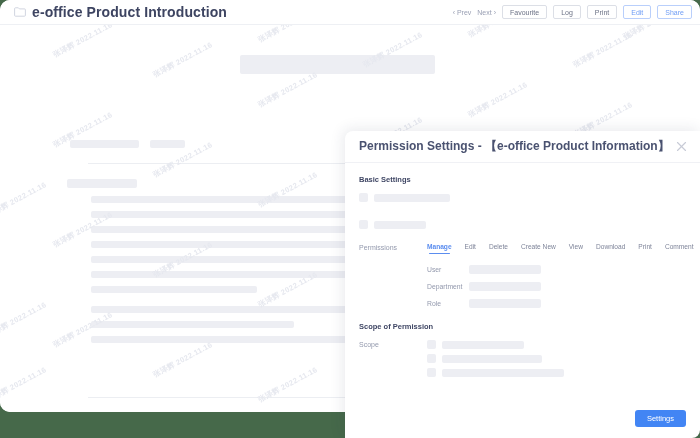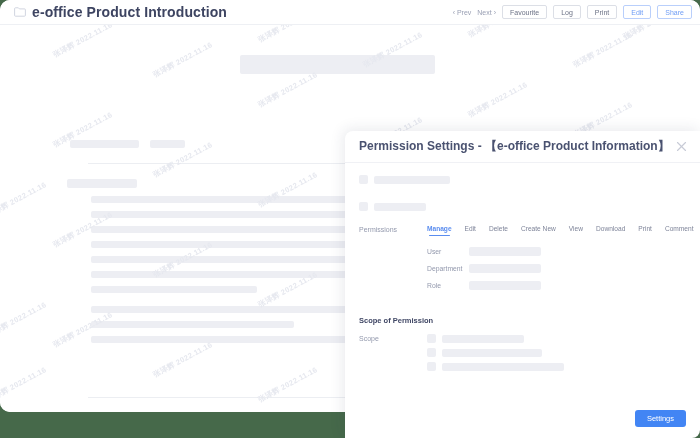--- a/index.html
+++ b/index.html
@@ -242,21 +242,21 @@
   }
   .perm-row-label {
     font-size: 6.8px;
     color: #9399ad;
     width: 42px;
     flex: 0 0 auto;
   }
   .perm-row .bar { width: 72px; height: 9px; }
 
   
-  .scope-wrap { margin-top: 24px; }
+  .scope-wrap { margin-top: 12px; }
   .scope-rows { display: flex; }
   .scope-label {
     font-size: 7px;
     color: #9399ad;
     width: 68px;
     flex: 0 0 auto;
     padding-top: 1px;
   }
   .scope-list { display: flex; flex-direction: column; gap: 5px; }
   .scope-item { display: flex; align-items: center; gap: 6px; }
@@ -363,20 +363,21 @@
       <span class="close-icon">
         <svg width="13" height="13" viewBox="0 0 13 13">
           <line x1="2.5" y1="2.5" x2="10.5" y2="10.5" stroke="#9aa0b4" stroke-width="1.1" stroke-linecap="round"></line>
           <line x1="10.5" y1="2.5" x2="2.5" y2="10.5" stroke="#9aa0b4" stroke-width="1.1" stroke-linecap="round"></line>
         </svg>
       </span>
     </div>
 
     <div class="modal-body">
 
+      <div class="section-title">Basic Settings</div>
       <div class="row">
         <span class="chk"></span>
         <span class="bar" style="width:76px;"></span>
       </div>
 
       <div class="block-gap"></div>
 
       <div class="row">
         <span class="chk"></span>
         <span class="bar" style="width:52px;"></span>

